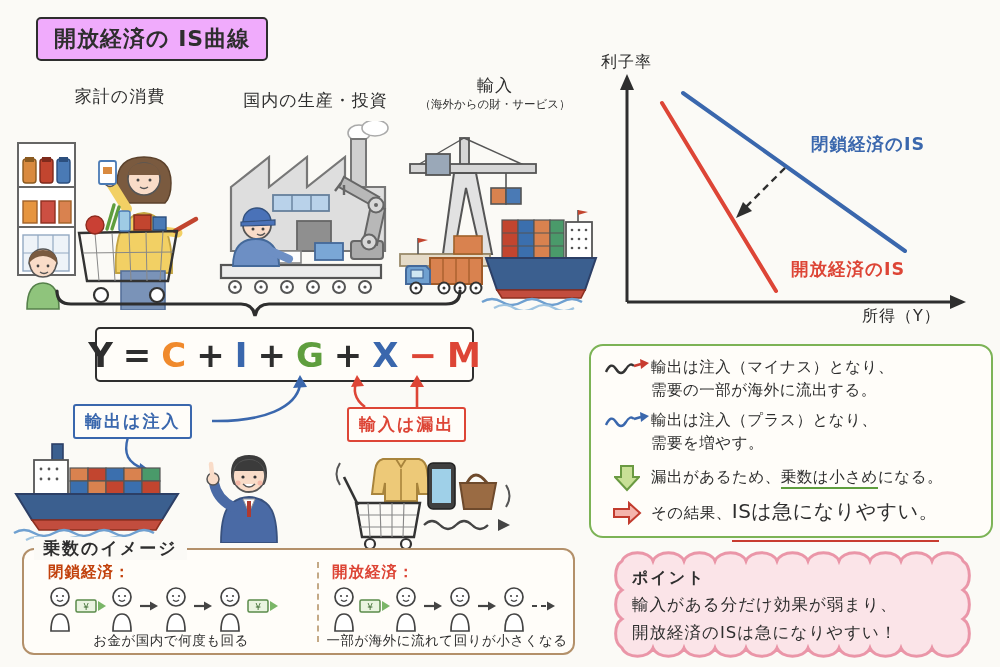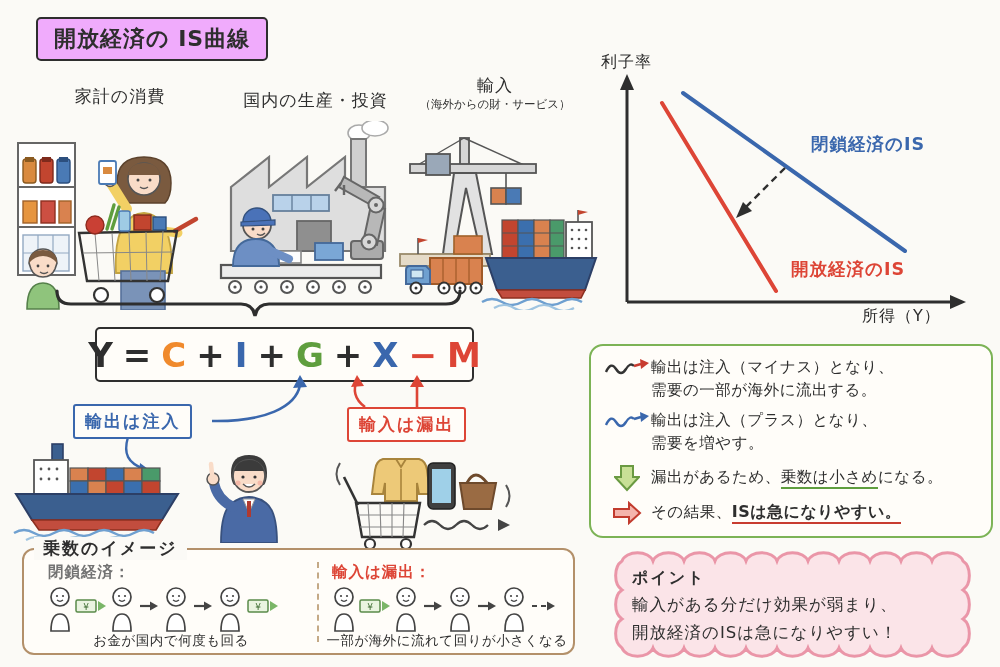--- a/index.html
+++ b/index.html
@@ -24,21 +24,21 @@
   .callout{font-size:17px;font-weight:600;letter-spacing:2px;padding:4px 10px;background:#fffdf9;border-radius:3px;}
   .callout.blue{border:2.2px solid #3a67ad;color:#3a67ad;}
   .callout.red{border:2.2px solid #dd4536;color:#dd4536;}
   
   .legend-box{left:589px;top:344px;width:404px;height:194px;border:2.6px solid #7cb356;border-radius:14px;
     background:#fffdf9;box-sizing:border-box;padding:10px 12px 8px 12px;}
   .legend-row{display:flex;align-items:flex-start;margin-bottom:7px;}
   .legend-icon{width:48px;flex:0 0 48px;display:flex;justify-content:center;margin-top:2px;}
   .legend-text{font-size:15.5px;line-height:23px;letter-spacing:0.5px;}
   .hl-green{border-bottom:2.2px solid #5f9e3e;padding-bottom:1px;}
-  .hl-red{font-size:16px;font-weight:700;border-bottom:2.4px solid #c83c30;padding-bottom:1px;}
+  .hl-red{font-size:20px;font-weight:400;border-bottom:2.4px solid #c83c30;padding-bottom:17px;}
   
   .mult-box{left:22px;top:548px;width:553px;height:107px;border:2.6px solid #b3906a;border-radius:12px;
     background:#fffdf9;box-sizing:border-box;}
   .mult-title{left:34px;top:537px;background:#fbfaf6;padding:0 9px;font-size:17px;font-weight:600;letter-spacing:2px;}
   .mult-label{font-size:15.5px;font-weight:600;letter-spacing:1px;}
   .mult-caption{font-size:13.5px;letter-spacing:0.5px;color:#2e2e2e;text-align:center;}
   .mult-divider{left:317px;top:562px;height:80px;border-left:2px dashed #c4a986;}
   
   .cloud-title{font-size:16px;font-weight:600;letter-spacing:2px;}
   .cloud-line{font-size:16.5px;letter-spacing:1px;}
@@ -413,22 +413,22 @@
         </svg>
       </span>
       <span class="legend-text">
         <span>その結果、</span><span class="hl-red">ISは急になりやすい。</span>
       </span>
     </div>
   </div>
 
   <div class="abs hand mult-box"></div>
   <div class="abs hand mult-title">乗数のイメージ</div>
-  <div class="abs hand mult-label" style="left:48px;top:562px;color:#737373;">閉鎖経済：</div>
-  <div class="abs hand mult-label" style="left:332px;top:562px;color:#dd4536;">輸入は漏出：</div>
+  <div class="abs hand mult-label" style="left:48px;top:562px;color:#c2410c;">閉鎖経済：</div>
+  <div class="abs hand mult-label" style="left:332px;top:562px;color:#dd4536;">開放経済：</div>
 
   <svg class="abs" style="left:48px;top:584px;" width="252" height="50" viewBox="0 0 252 50">
     <defs>
       <g id="cp">
         <circle cx="12" cy="10" r="9" fill="#fff" stroke="#444" stroke-width="1.7"></circle>
         <circle cx="9" cy="9" r="1.1" fill="#444"></circle>
           <circle cx="15" cy="9" r="1.1" fill="#444"></circle>
         <path d="M9,13 q3,2.6 6,0" fill="none" stroke="#444" stroke-width="1.2"></path>
         <path d="M3,44 q0,-17 9,-17 q9,0 9,17 z" fill="#fff" stroke="#444" stroke-width="1.7"></path>
       </g>

